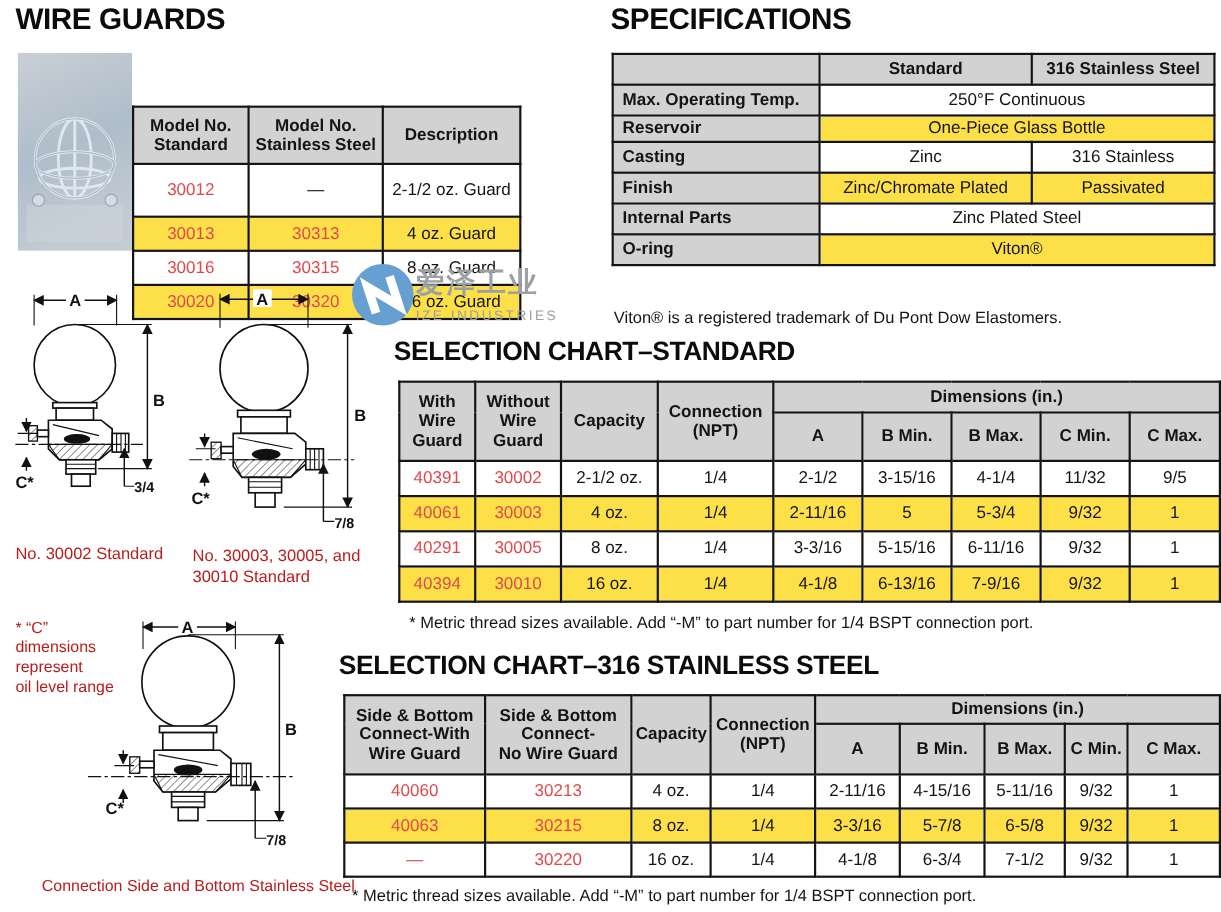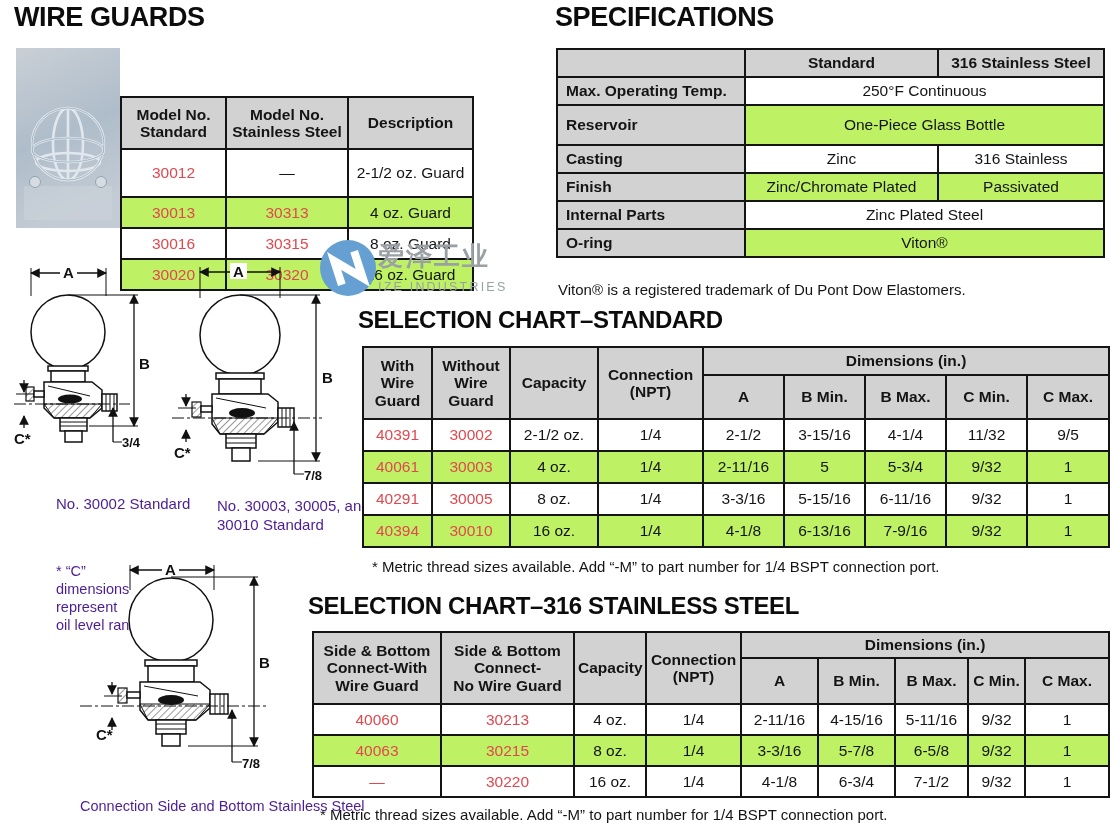--- a/index.html
+++ b/index.html
@@ -11,25 +11,25 @@
   .sec-title { font-weight:bold; font-size:27px; letter-spacing:-0.4px; color:#0c0c0c; white-space:nowrap; }
   .sub-title { font-weight:bold; font-size:24px; letter-spacing:-0.4px; color:#0c0c0c; white-space:nowrap; }
 
   table { border-collapse:collapse; table-layout:fixed; background:#fff; }
   th, td {
     border:2px solid #141414; font-size:15.5px; text-align:center;
     vertical-align:middle; padding:1px 3px; overflow:hidden;
   }
   th { background:#d2d2d2; font-weight:bold; white-space:pre-line; line-height:1.12; }
   td { line-height:1.1; }
-  .graybg { background:#bef264; }
+  .graybg { background:#fde047; }
   .red { color:#e1484e; }
   .lbl { background:#d2d2d2; font-weight:bold; text-align:left; padding-left:8px; }
   .note { font-size:15px; color:#141414; white-space:nowrap; }
-  .caption { font-size:15px; color:#4c1d95; white-space:pre-line; line-height:1.25;margin-left:42px; }
+  .caption { font-size:15px; color:#b91c1c; white-space:pre-line; line-height:1.25; }
 
   .logo-row { display:flex; align-items:center; }
   .logo-cn { font-size:26px; font-weight:bold; color:#9aa0a4; line-height:1; letter-spacing:2px; }
   .logo-en { font-size:12.5px; color:#9aa0a4; letter-spacing:2.2px; margin-top:11px; }
 
   svg text { font-family:"Liberation Sans", sans-serif; }
   .dimtext { font-weight:bold; font-size:15px; fill:#111; }
   .dimsmall { font-weight:bold; font-size:13px; fill:#111; }
   .dline { stroke:#111; stroke-width:1.3; }
   .draw { stroke:#111; stroke-width:1.5; fill:#fff; }
@@ -125,21 +125,21 @@
     <tbody>
         <tr style="height:28px">
       <th></th>
       <th>Standard</th>
       <th>316 Stainless Steel</th>
     </tr>
     <tr style="height:28px">
       <td class="lbl">Max. Operating Temp.</td>
       <td colspan="2">250°F Continuous</td>
     </tr>
-    <tr style="height:40px">
+    <tr style="height:24px">
       <td class="lbl">Reservoir</td>
       <td colspan="2" class="graybg">One-Piece Glass Bottle</td>
     </tr>
     <tr style="height:28px">
       <td class="lbl">Casting</td>
       <td>Zinc</td>
       <td>316 Stainless</td>
     </tr>
     <tr style="height:28px">
       <td class="lbl">Finish</td>

